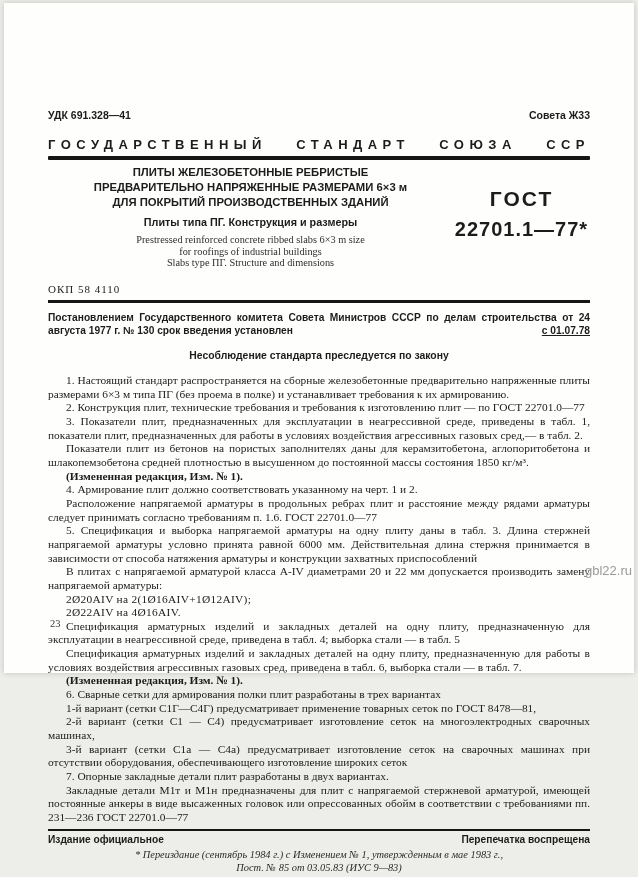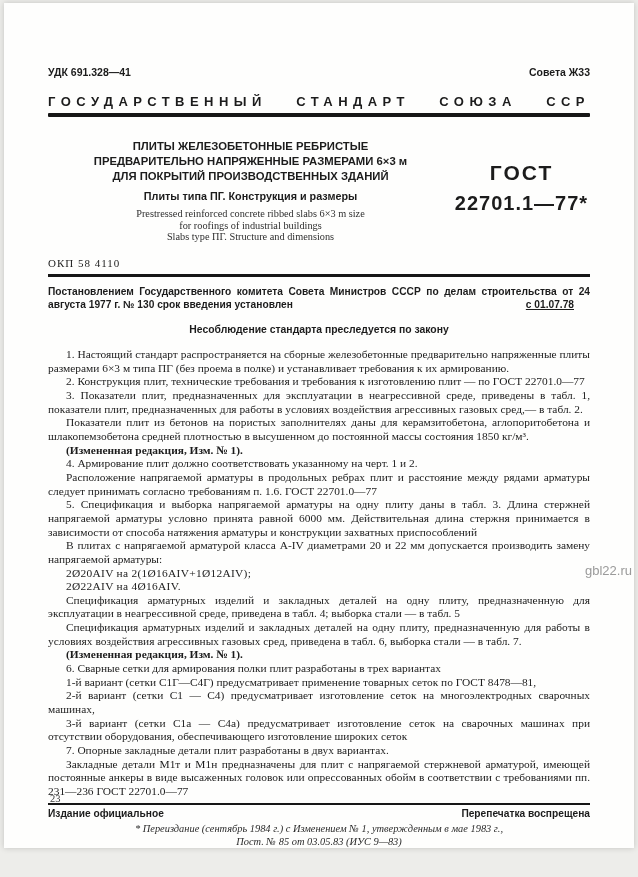--- a/index.html
+++ b/index.html
@@ -5,51 +5,51 @@
   * { margin:0; padding:0; box-sizing:border-box; }
   html,body { width:638px; height:877px; }
   body {
     background:#ededea;
     font-family:"Liberation Serif", serif;
     color:#1c1c1c;
     overflow:hidden;
   }
   .page {
     position:relative;
-    width:630px; height:845px;
+    width:630px; height:670px;
     margin:3px auto 0 auto;
     background:#fefefd;
     box-shadow:0 0 6px rgba(0,0,0,.18);
-    padding:63px 44px 0 44px;
+    padding:106px 44px 0 44px;
   }
   
   .udk-row { display:flex; justify-content:space-between; font-family:"Liberation Sans",sans-serif; font-weight:700; font-size:10.5px; }
   .org-line {
     margin-top:16px;
     font-family:"Liberation Sans",sans-serif; font-weight:700; font-size:13px;
     letter-spacing:.42em; white-space:nowrap;
     text-align:justify; text-align-last:justify;
   }
   .rule-thick { height:4px; background:#161616; margin-top:4px; border-radius:1px; }
   
-  .title-wrap { display:flex; margin-top:22px; }
+  .title-wrap { display:flex; margin-top:5px; }
   .title-left { width:405px; text-align:center; }
   .title-line { font-family:"Liberation Sans",sans-serif; font-weight:700; font-size:11.3px; line-height:15px; }
   .subtitle { font-family:"Liberation Sans",sans-serif; font-weight:700; font-size:10.8px; margin-top:6px; }
   .title-en { margin-top:6px; }
   .en-line { font-size:10.3px; line-height:11.5px; color:#2e2e2e; }
   .gost-box { flex:1; text-align:center; padding-top:22px; font-family:Liberation Sans, sans-serif; font-weight:700; }
   .gost-label { font-size:21px; letter-spacing:2px; }
   .gost-number { font-size:20px; margin-top:7px; letter-spacing:1px; }
   
   .okp { margin-top:14px; font-size:11px; letter-spacing:1px; }
   .rule-thick2 { height:3.5px; background:#161616; margin-top:5px; }
   .decree { position:relative; margin-top:9px; font-family:"Liberation Sans",sans-serif; font-weight:700; font-size:10.2px; line-height:12.5px; }
   .decree-text { width:100%; text-align:justify; }
-  .decree-date { position:absolute; right:16px; bottom:0; text-decoration:underline;margin-left:36px; }
+  .decree-date { position:absolute; right:0; bottom:0; text-decoration:underline;margin-left:36px; }
   .law-notice { margin-top:13px; text-align:center; font-family:"Liberation Sans",sans-serif; font-weight:700; font-size:10.4px; }
   
   .body-text { margin-top:13px; font-size:11.4px; line-height:13.65px; }
   .para { text-indent:18px; text-align:justify; }
   .para.bold { font-weight:700; }
   .para.formula { text-align:left; letter-spacing:.3px; }
   
   .footer-rule { height:2.5px; background:#161616; margin-top:4px; }
   .footer-row { display:flex; justify-content:space-between; margin-top:3px; font-family:"Liberation Sans",sans-serif; font-weight:700; font-size:10.2px; }
   .footnote { margin-top:4px; text-align:center; font-style:italic; font-size:10.4px; line-height:12.5px; color:#2b2b2b; }

